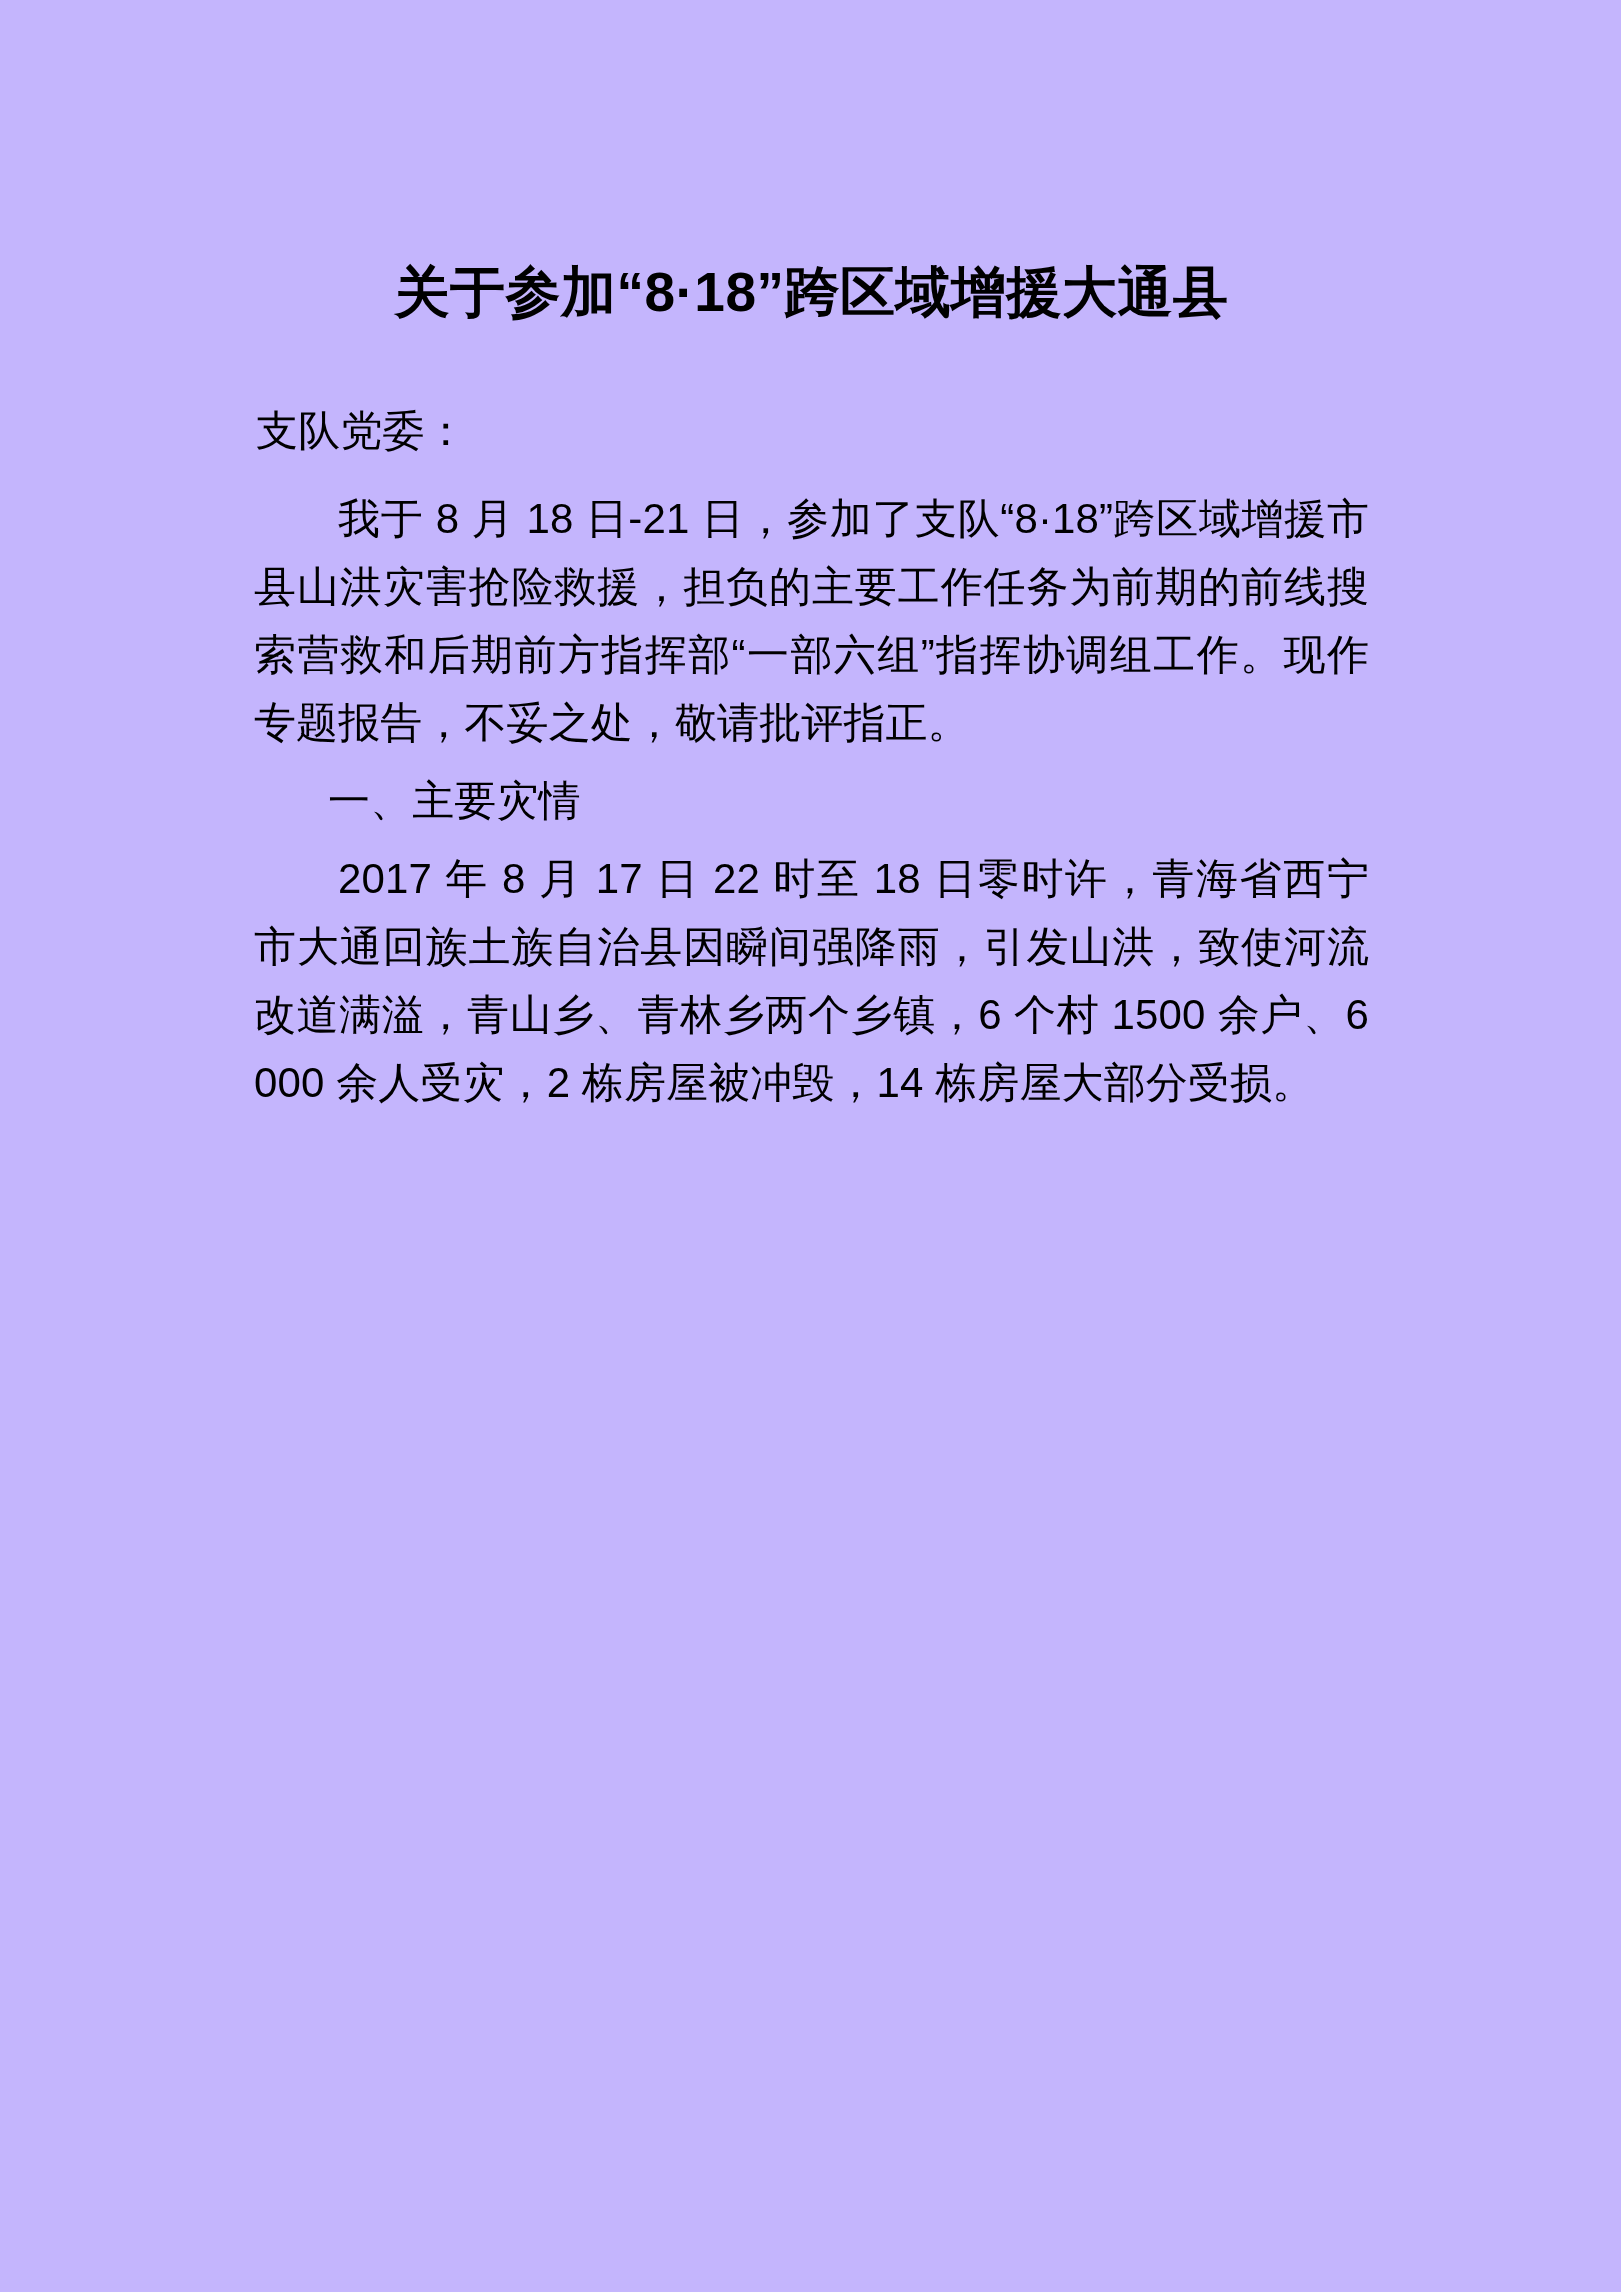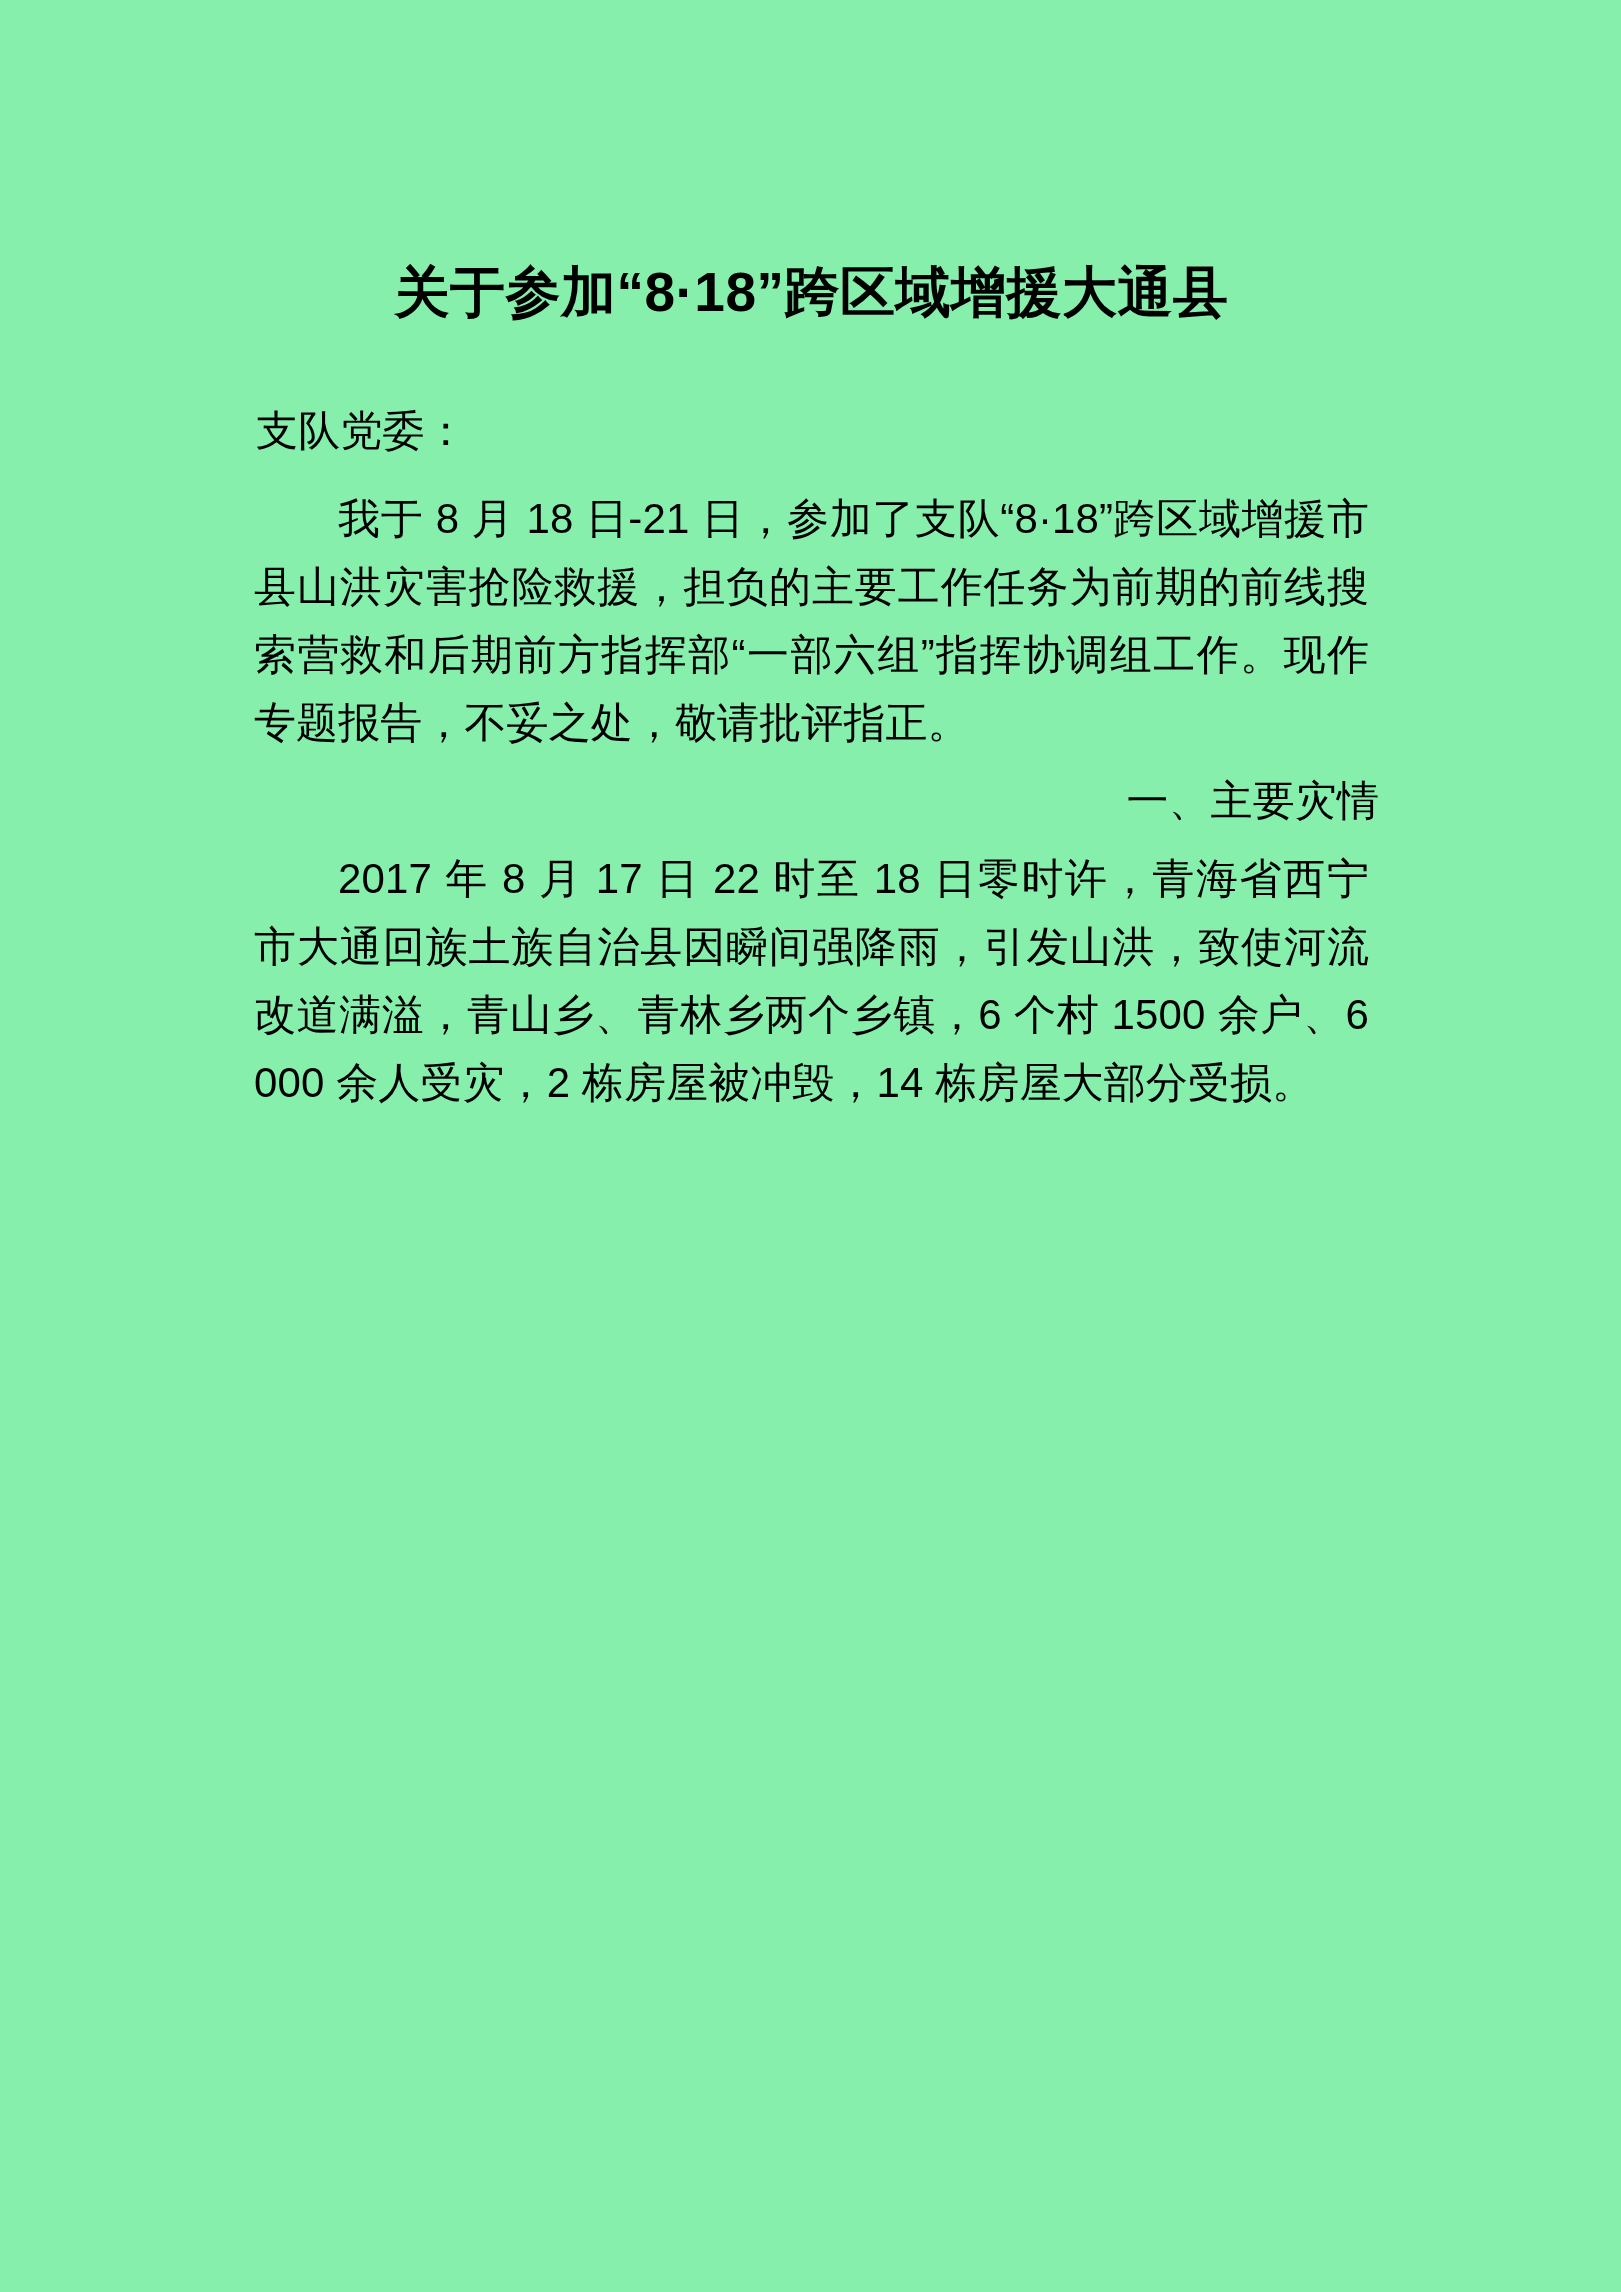--- a/index.html
+++ b/index.html
@@ -4,21 +4,21 @@
 <style>
   html, body {
     margin: 0;
     padding: 0;
     background: #ffffff;
   }
   .page {
     position: relative;
     width: 1621px;
     height: 2293px;
-    background: #86efac;
+    background: #c4b5fd;
     overflow: hidden;
     box-sizing: border-box;
     font-family: "Liberation Sans", "DejaVu Sans", sans-serif;
     color: #000000;
   }
   .content {
     position: absolute;
     left: 244px;
     top: 0;
     width: 1135px;
@@ -62,21 +62,20 @@
   }
   .para.indent {
     text-indent: 84px;
   }
   .heading-num {
     margin: 0;
     font-size: 42px;
     line-height: 68px;
     text-indent: 84px;
     letter-spacing: 0.1px;
-    text-align: right;
   }
   .heading-bold {
     margin: 0;
     font-size: 42px;
     line-height: 68px;
     text-indent: 84px;
     font-weight: 700;
     letter-spacing: 0.1px;
   }
 </style>

